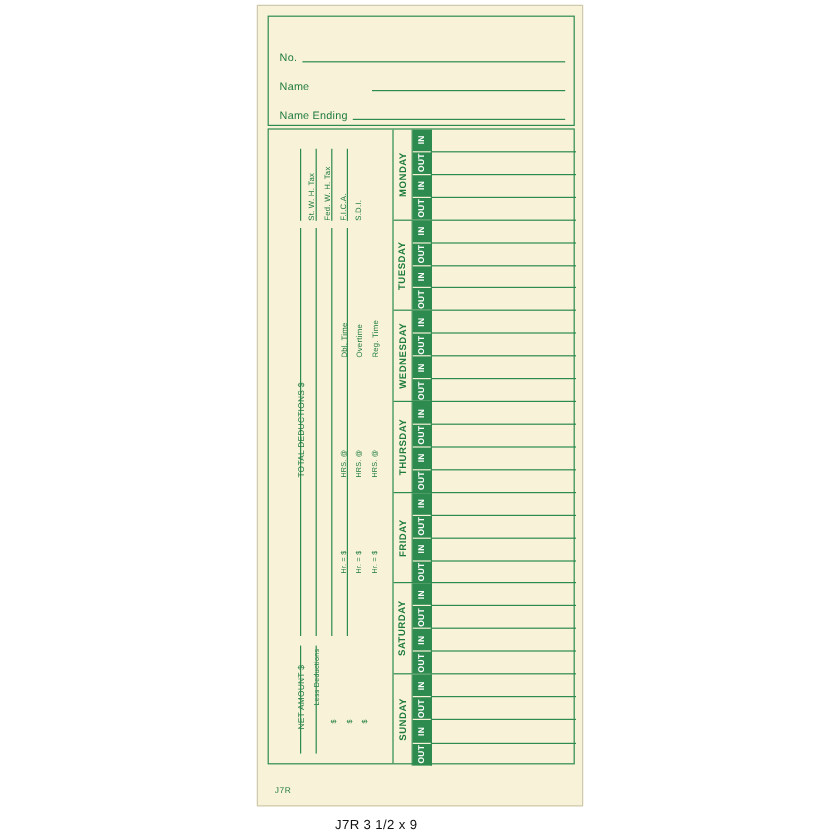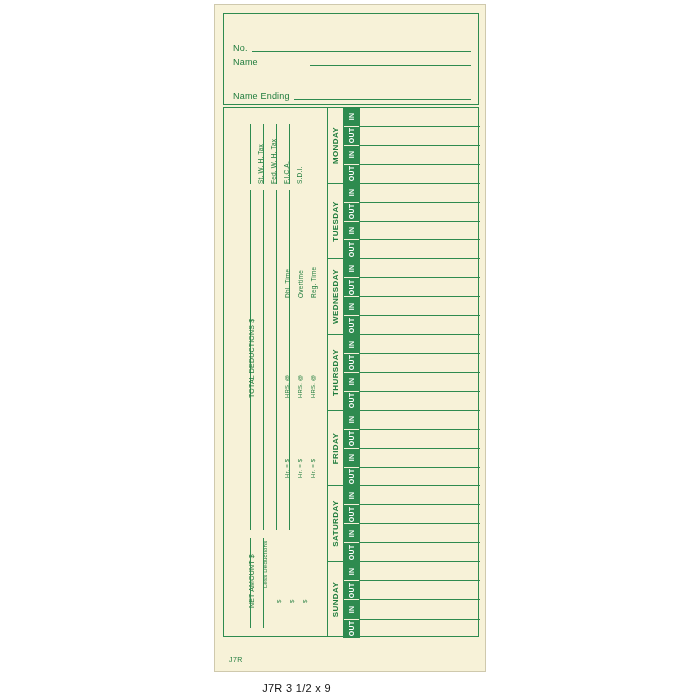--- a/index.html
+++ b/index.html
@@ -54,21 +54,21 @@
     padding-bottom: 1px;
   }
   .hdr-line {
     flex: 1;
     border-bottom: 1px solid #2e8b4f;
     margin-left: 4px;
     margin-bottom: 2px;
     height: 1px;
   }
   .r1 { top: 22px; width: 238px; }
-  .r2 { top: 36px; width: 238px; gap: 48px; }
+  .r2 { top: 46px; width: 238px; gap: 48px; }
   .r3 { top: 70px; width: 238px; }
 
   
   .grid {
     position: absolute;
     left: 8px;
     top: 102px;
     width: 256px;
     height: 530px;
     border: 1px solid #2e8b4f;
@@ -190,21 +190,21 @@
     left: 14px;
     bottom: 8px;
     font-size: 7px;
     color: #1e7b3c;
     letter-spacing: .4px;
   }
 
   
   .caption {
     position: absolute;
-    left: 0;
+    left: 17px;
     top: 682px;
     width: 593px;
     text-align: center;
     font-size: 11px;
     color: #111111;
     letter-spacing: .3px;
   }
 </style>
 </head>
 <body>

